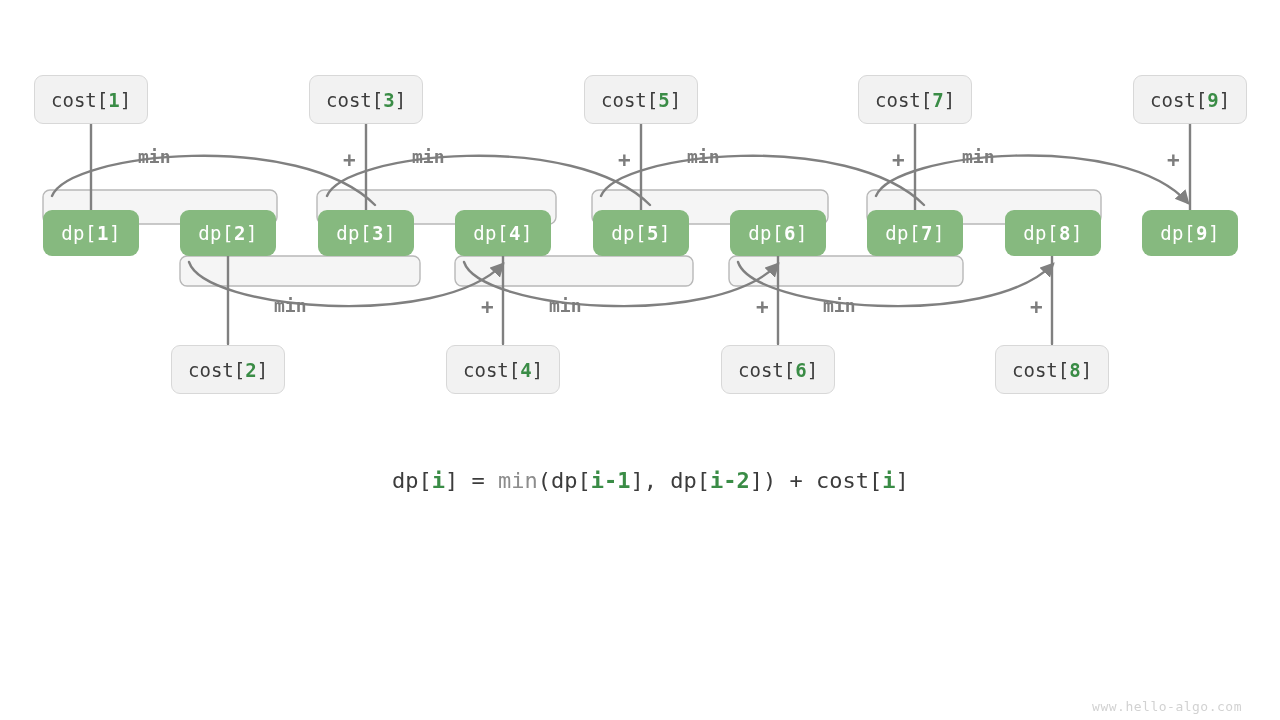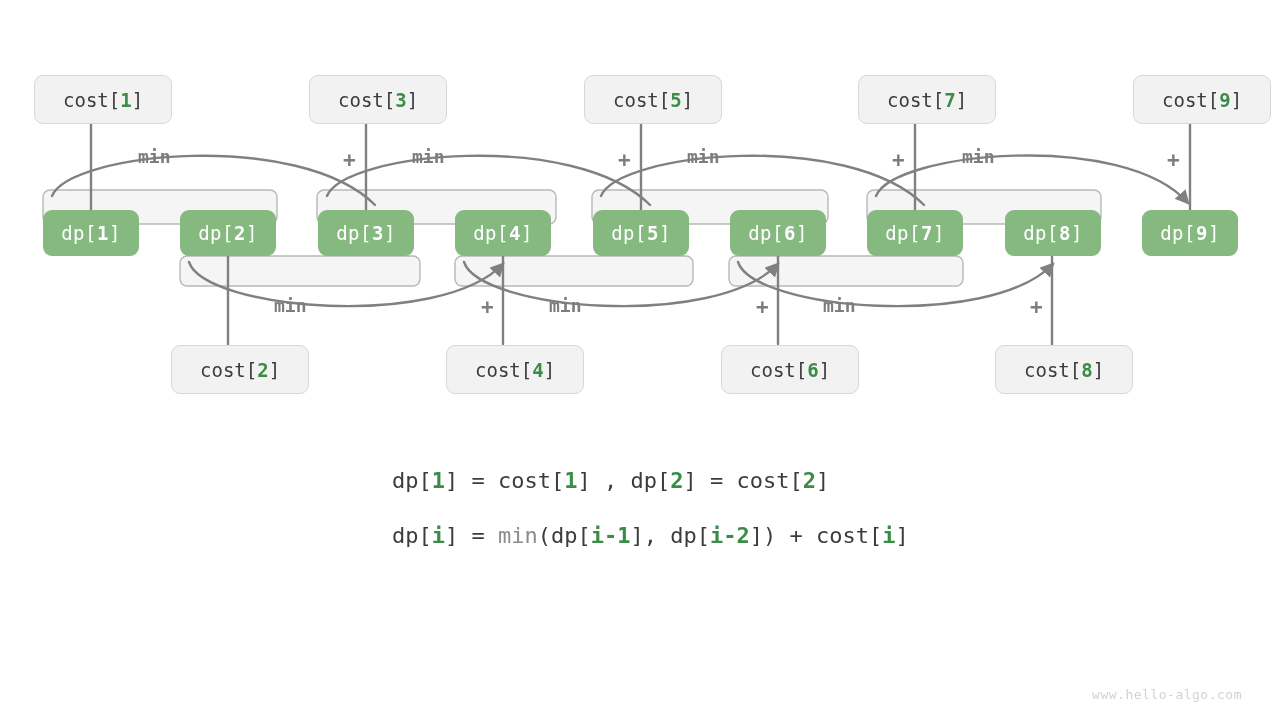--- a/index.html
+++ b/index.html
@@ -17,21 +17,21 @@
     position:absolute;width:96px;height:46px;
     background:#86b97f;border-radius:9px;
     display:flex;align-items:center;justify-content:center;
     color:#ffffff;font-family:"DejaVu Sans Mono",monospace;
     font-size:19px;letter-spacing:.5px;white-space:pre;
     z-index:4;
   }
   .dp-box .idx{font-weight:bold;color:#ffffff;}
 
   .cost-box{
-    position:absolute;height:47px;padding:0 28px;
+    position:absolute;height:47px;padding:0 16px;
     background:#f2f2f2;border:1px solid #d8d8d8;border-radius:9px;
     display:flex;align-items:center;justify-content:center;
     color:#3c3c3c;font-family:"DejaVu Sans Mono",monospace;
     font-size:19px;white-space:pre;z-index:4;
   }
   .cost-box .idx{font-weight:bold;color:#3a8c46;}
 
   
   .lbl{
     position:absolute;color:#7d7d7d;
@@ -48,21 +48,21 @@
   }
   .t-eq{
     font-family:"DejaVu Sans Mono",monospace;font-size:22px;
     color:#3c3c3c;margin:0 0 30px 0;white-space:pre;
   }
   .t-eq .g{color:#3a8c46;font-weight:bold;}
   .t-eq .m{color:#8d8d8d;}
   .t-eq.last{margin-bottom:12px;}
 
   .watermark{
-    position:absolute;right:38px;bottom:18px;
+    position:absolute;right:38px;bottom:6px;
     font-family:"DejaVu Sans Mono",monospace;font-size:13px;
     color:#d2d2d2;letter-spacing:.5px;white-space:pre;z-index:5;
   }
 </style>
 </head>
 <body>
 
 <div id="stage">
 
   <svg id="wires" viewBox="0 0 1280 720">
@@ -142,20 +142,19 @@
       <div class="lbl plus" style="left: 618px; top: 148px;">+</div>
       <div class="lbl plus" style="left: 892px; top: 148px;">+</div>
       <div class="lbl plus" style="left: 1167px; top: 148px;">+</div>
       <div class="lbl plus" style="left: 481px; top: 295px;">+</div>
       <div class="lbl plus" style="left: 756px; top: 295px;">+</div>
       <div class="lbl plus" style="left: 1030px; top: 295px;">+</div>
     </div>
 
   <div class="txt-block">
 
-    <p class="t-eq"><span>dp[</span><span class="g">1</span><span>] = cost[</span><span class="g">1</span><span>] , dp[</span><span class="g">2</span><span>] = cost[</span><span class="g">2</span><span>]</span></p>
 
 
     <p class="t-eq last"><span>dp[</span><span class="g">i</span><span>] = </span><span class="m">min</span><span>(dp[</span><span class="g">i-1</span><span>], dp[</span><span class="g">i-2</span><span>]) + cost[</span><span class="g">i</span><span>]</span></p>
   </div>
 
   <div class="watermark">www.hello-algo.com</div>
 </div>
 
 </body></html>

